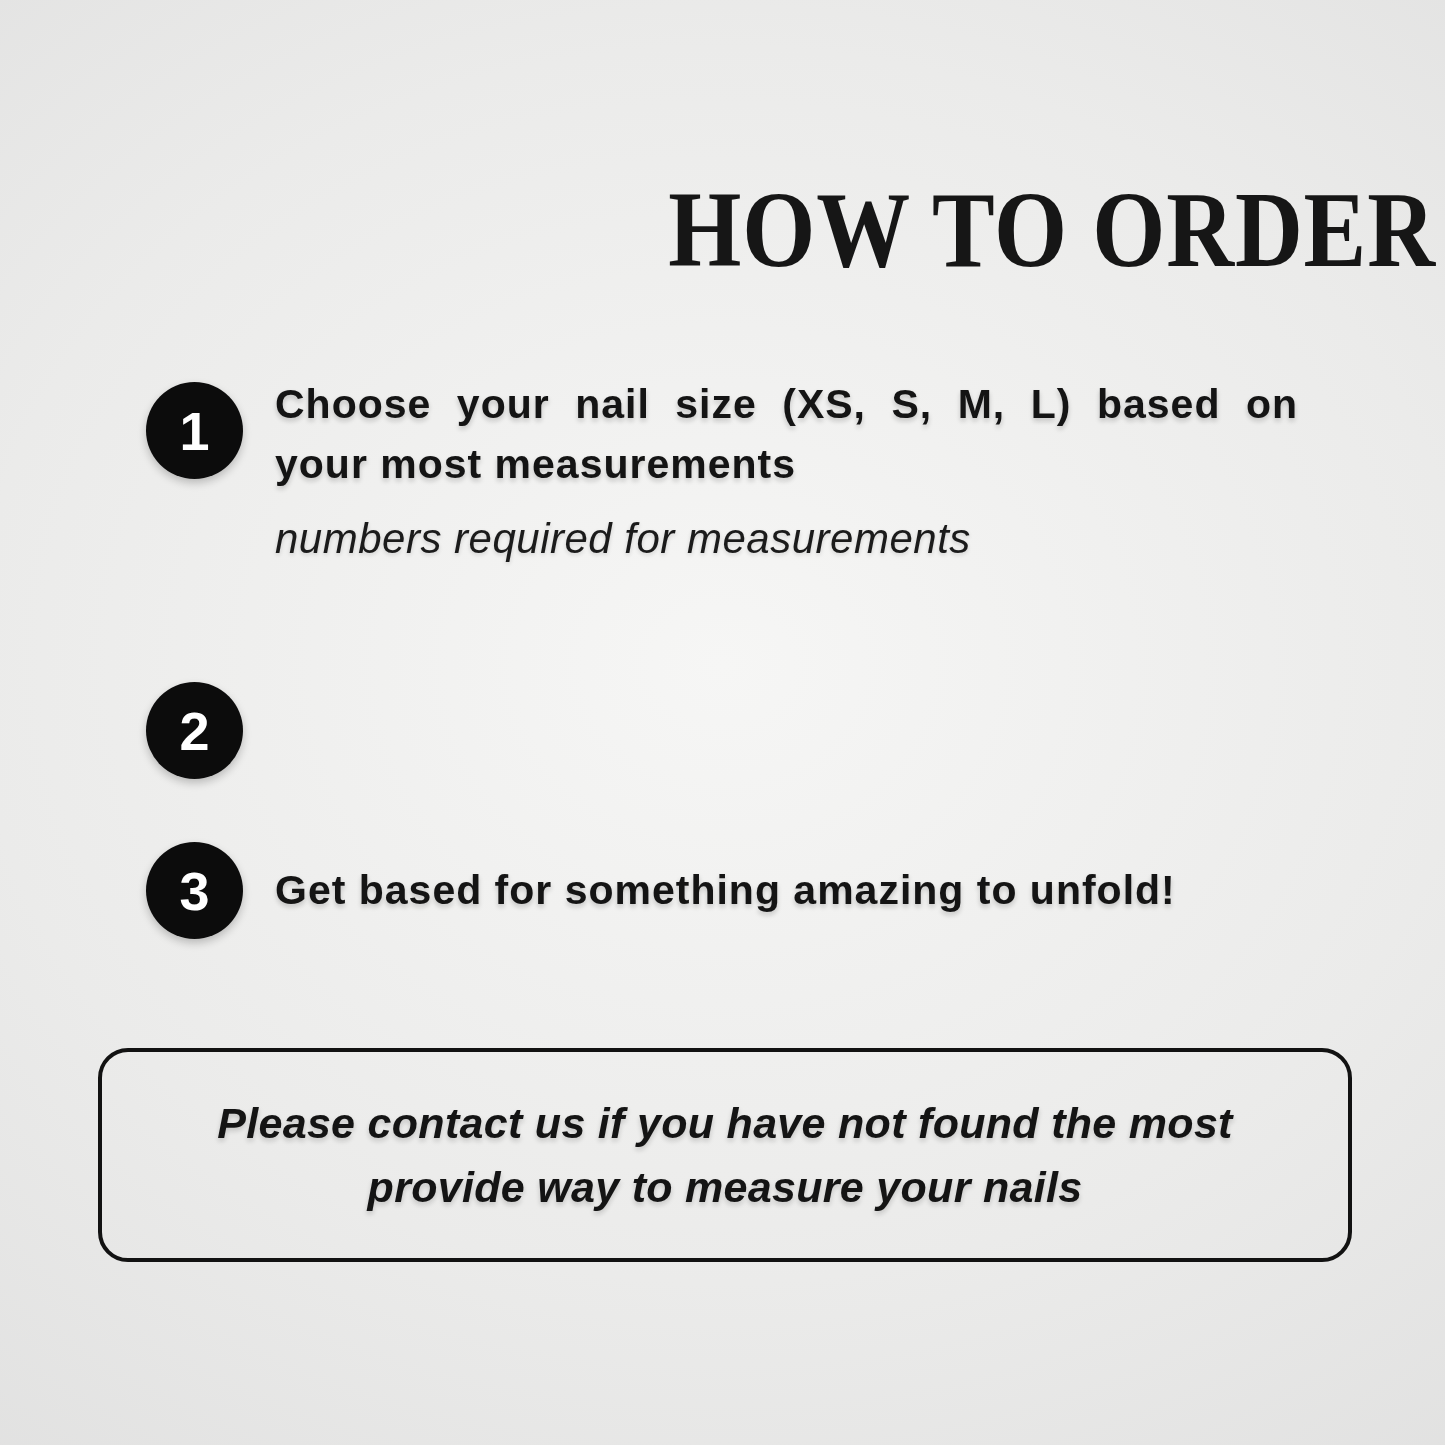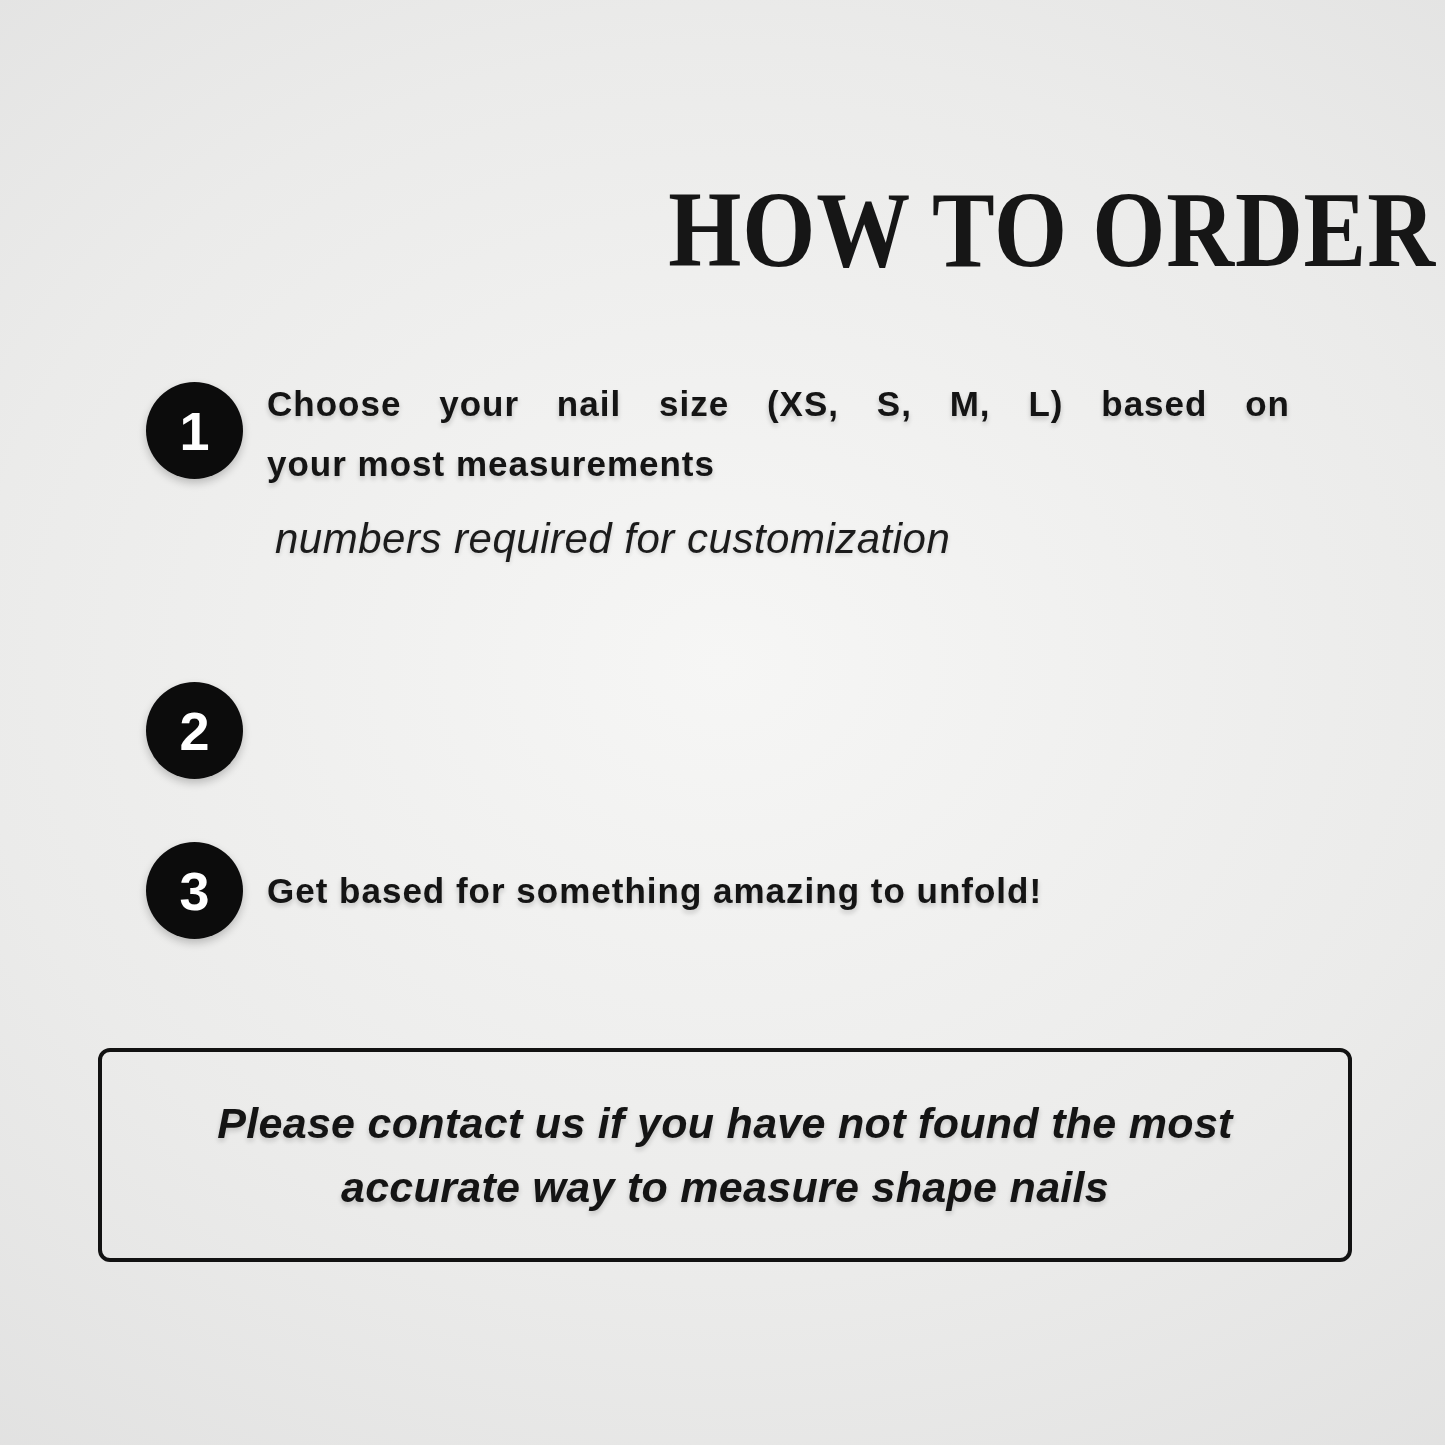--- a/index.html
+++ b/index.html
@@ -64,24 +64,24 @@
   }
   .step-1 .badge { margin-top: 8px; }
   .badge span {
     color: var(--badge_text, #ffffff);
     font-size: 54px;
     font-weight: bold;
     line-height: 1;
   }
 
   .step-text {
-    margin-left: 24px;
+    margin-left: 32px;
     width: 1023px;
     font-weight: bold;
-    font-size: 35px;
+    font-size: 41px;
     line-height: 60px;
     letter-spacing: 1px;
     text-shadow: 0 3px 5px rgba(17,17,17,0.20);
   }
   .step-2 .step-text, .step-3 .step-text { line-height: 1; }
 
   .line { width: 100%; }
   .justify { text-align: justify; text-align-last: justify; }
 
   
@@ -100,21 +100,21 @@
 
   
   .contact-box {
     position: absolute;
     left: 98px;
     top: 1048px;
     width: 1254px;
     height: 214px;
     box-sizing: border-box;
     border: 4px solid var(--box_border, #121212);
-    border-radius: 12px;
+    border-radius: 30px;
     display: flex;
     flex-direction: column;
     align-items: center;
     justify-content: center;
     text-align: center;
   }
   .contact-line {
     font-weight: bold;
     font-style: italic;
     font-size: 43px;
@@ -136,36 +136,36 @@
     <div class="badge">
       <span>1</span>
     </div>
     <div class="step-text">
       <div class="line justify">Choose your nail size (XS, S, M, L) based on</div>
       <div class="line">your most measurements</div>
     </div>
   </div>
 
   <div class="note">
-    <div class="line">numbers required for customization</div>
+    <div class="line">numbers required for measurements</div>
   </div>
 
   <div class="step step-2">
     <div class="badge">
       <span>2</span>
     </div>
   </div>
 
   <div class="step step-3">
     <div class="badge">
       <span>3</span>
     </div>
     <div class="step-text">
       <div class="line">Get based for something amazing to unfold!</div>
     </div>
   </div>
 
   <div class="contact-box">
     <div class="contact-line">Please contact us if you have not found the most</div>
-    <div class="contact-line">accurate way to measure shape nails</div>
+    <div class="contact-line">provide way to measure your nails</div>
   </div>
 
 </div>
 
 </body></html>

